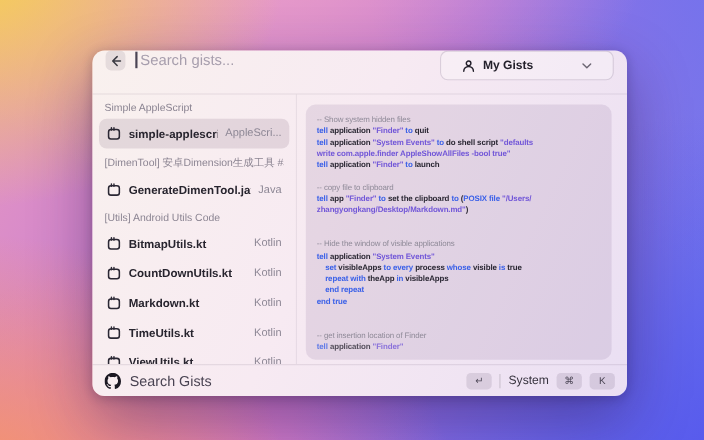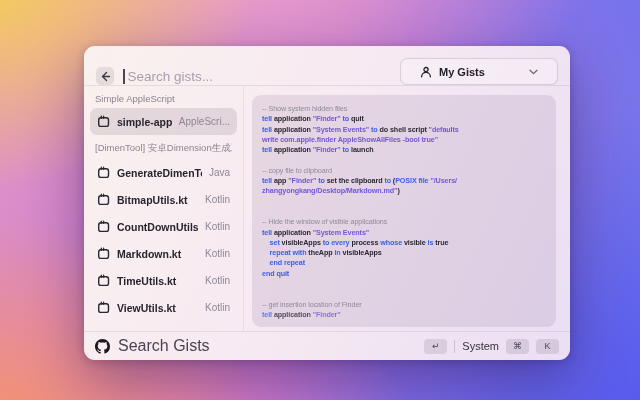--- a/index.html
+++ b/index.html
@@ -15,36 +15,36 @@
       radial-gradient(620px 480px at 108% -8%, rgba(112,114,238,.95), rgba(112,114,238,0) 58%),
       linear-gradient(118deg,#e898c2 0%,#b66fd9 52%,#5f7bf0 100%);
   }
   .window{
     position:absolute;left:84px;top:46px;width:486px;height:314px;
     border-radius:11px;overflow:hidden;box-sizing:border-box;
     background:linear-gradient(115deg,#f9f1ee 0%,#f7eaf2 45%,#eadff3 100%);
     box-shadow:0 22px 55px rgba(40,18,70,.40),0 2px 10px rgba(20,10,40,.22);
   }
   
-  .hdr{height:40px;display:flex;align-items:flex-end;padding:0 12px;gap:9px;
+  .hdr{height:40px;display:flex;align-items:flex-start;padding:0 12px;gap:9px;
        border-bottom:1px solid rgba(70,50,80,.10);box-sizing:border-box}
   .backbtn{width:18px;height:18px;border-radius:5px;background:rgba(60,40,70,.10);
        display:flex;align-items:center;justify-content:center;flex:0 0 auto;cursor:pointer}
   .search-wrap{display:flex;align-items:center;flex:1;min-width:0}
   .caret{width:1.5px;height:15px;background:#4a4454;margin-right:1px}
   .search{border:none;outline:none;background:transparent;flex:1;min-width:0;
        font-size:13.5px;color:#2c2833;font-family:"Liberation Sans",sans-serif}
   .search::placeholder{color:#a79ead}
   .scope{width:158px;height:27px;border:1px solid rgba(60,40,80,.16);border-radius:7px;
        background:rgba(255,255,255,.26);display:flex;align-items:center;gap:7px;
        padding:0 19px;box-sizing:border-box;cursor:pointer;flex:0 0 auto}
   .scope .lbl{font-size:11px;font-weight:bold;color:#23202b;flex:1}
   
   .content{display:flex;height:245px;box-sizing:border-box}
-  .sidebar{width:160px;flex:0 0 auto;border-right:1px solid rgba(70,50,80,.08);
+  .sidebar{width:186px;flex:0 0 auto;border-right:1px solid rgba(70,50,80,.08);
        padding:3px 6px 0;box-sizing:border-box;overflow:hidden}
   .sec{font-size:9.5px;color:#8b8492;margin:7px 5px 4px;white-space:nowrap;overflow:hidden}
   .sec:first-child{margin-top:4px}
   .row{height:27px;display:flex;align-items:center;gap:7px;padding:0 7px;
        border-radius:7px;cursor:pointer}
   .row.sel{background:rgba(82,52,84,.13)}
   .row .ttl{font-size:10.5px;font-weight:bold;color:#27242e;flex:1;white-space:nowrap;overflow:hidden}
   .row .meta{font-size:10px;color:#8d8795;white-space:nowrap}
   .gicon{flex:0 0 auto;display:flex}
   
@@ -56,21 +56,21 @@
   .code .line{white-space:pre;height:10.3px}
   .code .line:nth-child(21){opacity:.78}
   .code .line:nth-child(22){opacity:.5}
   .tk-c{color:#8f8a98}
   .tk-k{color:#3a60e8;font-weight:bold}
   .tk-s{color:#7257d8;font-weight:bold}
   .tk-p{color:#2a2733;font-weight:bold}
   
   .footer{height:29px;border-top:1px solid rgba(70,50,80,.10);display:flex;
        align-items:center;padding:0 11px;gap:8px;box-sizing:border-box}
-  .footer .applbl{font-size:16px;color:#494352}
+  .footer .applbl{font-size:13px;color:#494352}
   .fright{margin-left:auto;display:flex;align-items:center;gap:7px}
   .primary{font-size:11px;font-weight:bold;color:#1c1a24;cursor:pointer}
   .kbd{min-width:17px;height:15px;padding:0 3px;border-radius:4px;background:rgba(60,40,70,.12);
        display:flex;align-items:center;justify-content:center;font-size:9px;color:#4c4656}
   .vdiv{width:1px;height:13px;background:rgba(0,0,0,.15)}
   .actions{font-size:11px;color:#38343f;cursor:pointer}
   svg{display:block}
 </style>
 </head>
 <body>
@@ -122,20 +122,21 @@
         <div class="row">
           <span class="gicon">
             <svg width="13" height="13" viewBox="0 0 13 13">
   <rect x="1.7" y="2.8" width="9.8" height="8.6" rx="2.2" fill="none" stroke="#2a2733" stroke-width="1.4"></rect>
   <path d="M4.3 1.2 v2.1 M6.6 1.2 v2.1" stroke="#2a2733" stroke-width="1.3" stroke-linecap="round"></path>
             </svg>
           </span>
       <span class="ttl">GenerateDimenTool.java</span>
       <span class="meta">Java</span>
         </div>
+        <div class="sec">[Utils] Android Utils Code</div>
         <div class="row">
           <span class="gicon">
             <svg width="13" height="13" viewBox="0 0 13 13">
   <rect x="1.7" y="2.8" width="9.8" height="8.6" rx="2.2" fill="none" stroke="#2a2733" stroke-width="1.4"></rect>
   <path d="M4.3 1.2 v2.1 M6.6 1.2 v2.1" stroke="#2a2733" stroke-width="1.3" stroke-linecap="round"></path>
             </svg>
           </span>
       <span class="ttl">BitmapUtils.kt</span>
       <span class="meta">Kotlin</span>
         </div>
@@ -192,21 +193,21 @@
             <div class="line"><span class="tk-c">-- copy file to clipboard</span></div>
             <div class="line"><span class="tk-k">tell </span><span class="tk-p">app </span><span class="tk-s">"Finder"</span><span class="tk-k"> to </span><span class="tk-p">set the clipboard </span><span class="tk-k">to </span><span class="tk-p">(</span><span class="tk-k">POSIX file </span><span class="tk-s">"/Users/</span></div>
             <div class="line"><span class="tk-s">zhangyongkang/Desktop/Markdown.md"</span><span class="tk-p">)</span></div>
             <div class="line">&nbsp;</div>
             <div class="line">&nbsp;</div>
             <div class="line"><span class="tk-c">-- Hide the window of visible applications</span></div>
             <div class="line"><span class="tk-k">tell </span><span class="tk-p">application </span><span class="tk-s">"System Events"</span></div>
             <div class="line"><span class="tk-p">    </span><span class="tk-k">set </span><span class="tk-p">visibleApps </span><span class="tk-k">to every </span><span class="tk-p">process </span><span class="tk-k">whose </span><span class="tk-p">visible </span><span class="tk-k">is </span><span class="tk-p">true</span></div>
             <div class="line"><span class="tk-p">    </span><span class="tk-k">repeat with </span><span class="tk-p">theApp </span><span class="tk-k">in </span><span class="tk-p">visibleApps</span></div>
             <div class="line"><span class="tk-p">    </span><span class="tk-k">end repeat</span></div>
-            <div class="line"><span class="tk-k">end quit</span></div>
+            <div class="line"><span class="tk-k">end true</span></div>
             <div class="line">&nbsp;</div>
             <div class="line">&nbsp;</div>
             <div class="line"><span class="tk-c">-- get insertion location of Finder</span></div>
             <div class="line"><span class="tk-k">tell </span><span class="tk-p">application </span><span class="tk-s">"Finder"</span></div>
           </div>
       </div>
     </div>
   </div>
 
   <div class="footer">

